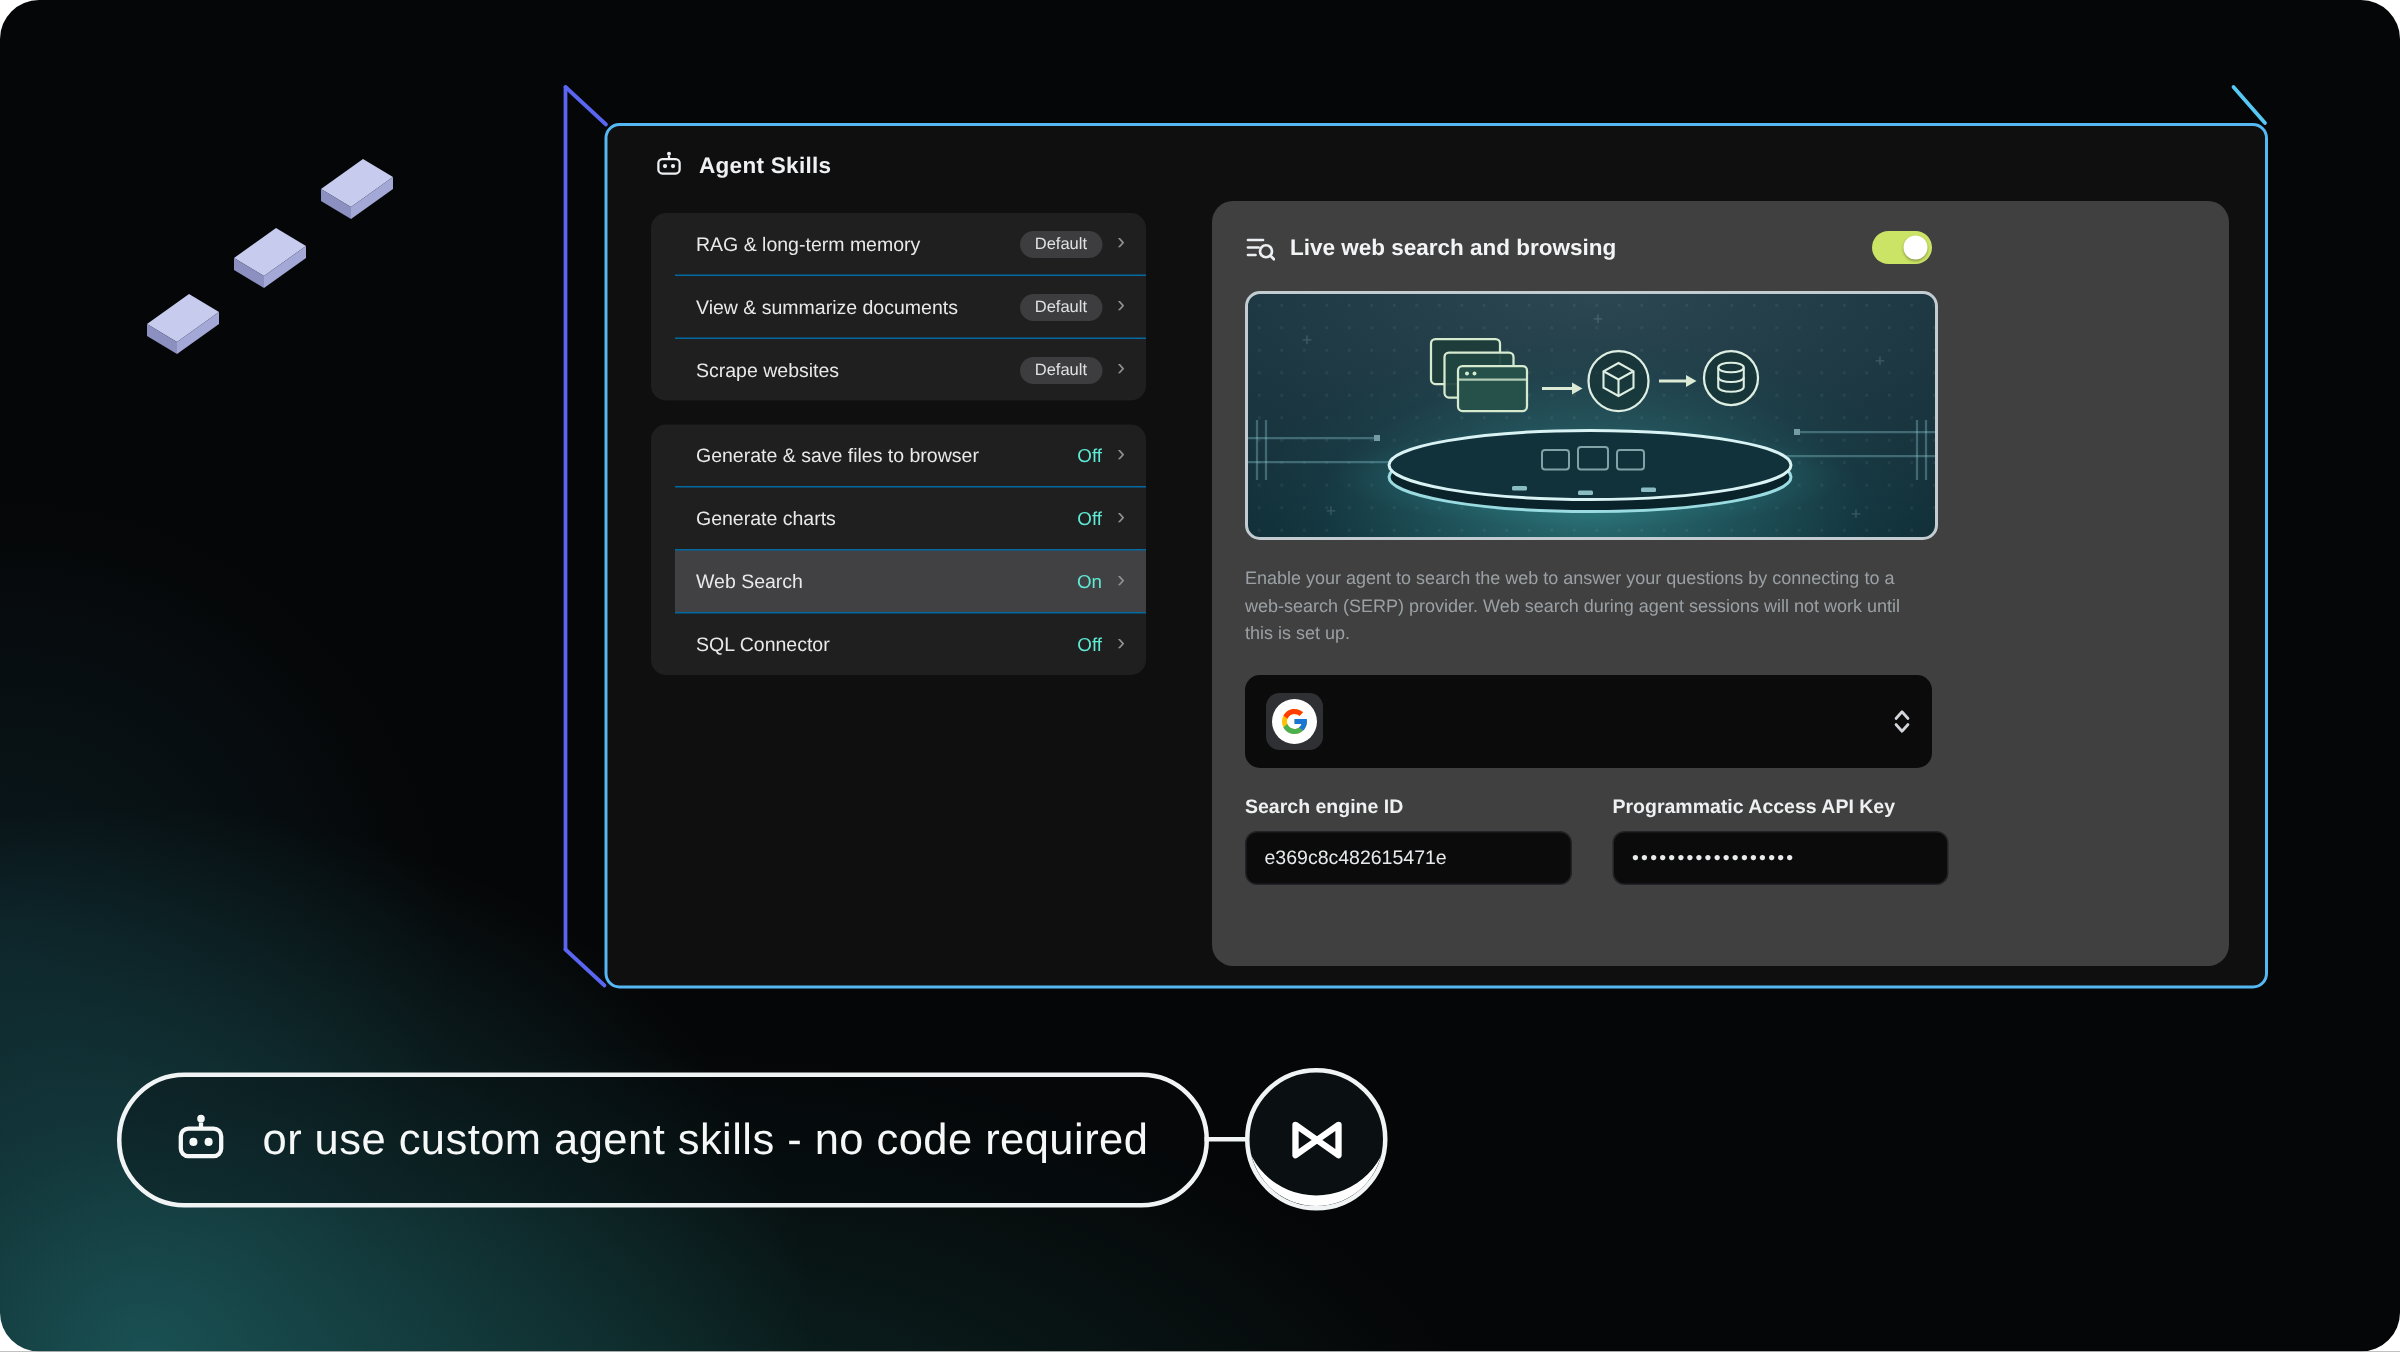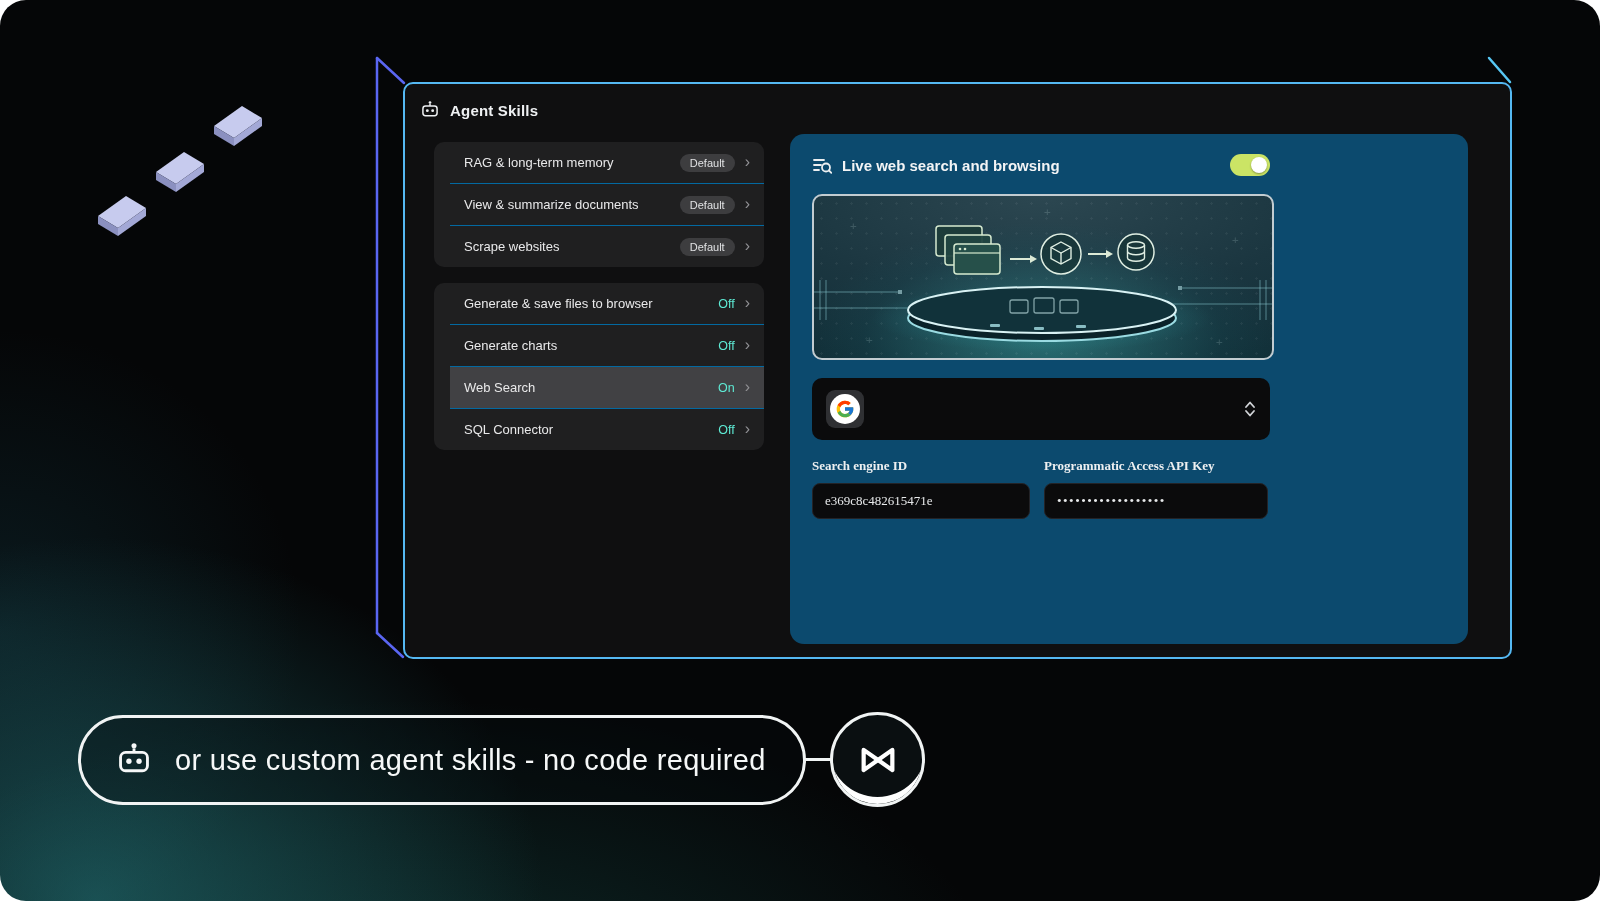--- a/index.html
+++ b/index.html
@@ -17,36 +17,36 @@
   
   .decor{position:absolute;width:58px;height:48px;}
   .decor1{left:208px;top:102px;}
   .decor2{left:150px;top:148px;}
   .decor3{left:92px;top:192px;}
   
   .main-panel{
     position:absolute;left:403px;top:82px;width:1109px;height:577px;box-sizing:border-box;
     background:#0f0f10;border:2.5px solid #55b8f2;border-radius:10px;
   }
-  .panel-head{position:absolute;left:15px;top:16px;display:flex;align-items:center;color:#eef0f2;}
+  .panel-head{position:absolute;left:31px;top:16px;display:flex;align-items:center;color:#eef0f2;}
   .panel-title{font-size:15px;font-weight:700;margin-left:10px;letter-spacing:0.2px;}
   
   .skills{position:absolute;left:29px;top:58px;width:330px;}
   .group{background:#1f1f20;border-radius:10px;overflow:hidden;padding-left:16px;}
   .group + .group{margin-top:16px;}
   .row{height:41px;display:flex;align-items:center;justify-content:space-between;padding:0 14px;cursor:pointer;}
   .row + .row{border-top:1px solid #0369a1;}
   .row.selected{background:#414144;}
   .row-label{font-size:13px;color:#e9e9ea;}
   .row-right{display:flex;align-items:center;}
   .badge{background:var(--badge,#3d3d3f);color:#e0e1e3;font-size:11px;padding:3px 10px;border-radius:999px;}
   .status{color:#5eead4;font-size:12.5px;}
   .chev{color:#909094;font-size:16px;margin-left:10px;line-height:1;transform:translateY(-1px);}
   
-  .detail{position:absolute;left:385px;top:50px;width:678px;height:510px;background:#0c4a6e;border-radius:14px;}
+  .detail{position:absolute;left:403px;top:50px;width:678px;height:510px;background:#404040;border-radius:14px;}
   .detail-inner{padding:20px 22px;width:458px;}
   .detail-head{display:flex;align-items:center;}
   .detail-title{font-size:15px;font-weight:700;color:#f3f4f5;margin-left:10px;}
   .toggle{margin-left:auto;width:40px;height:22px;border-radius:11px;background:var(--toggle,#cbe465);position:relative;cursor:pointer;}
   .toggle .knob{position:absolute;right:3px;top:3px;width:16px;height:16px;border-radius:50%;background:#ffffff;box-shadow:0 1px 2px rgba(0,0,0,0.35);}
   .illus{
     margin-top:18px;width:458px;height:162px;border-radius:10px;border:2px solid #c2ccd1;
     position:relative;overflow:hidden;box-sizing:content-box;
     background:
       radial-gradient(300px 150px at 50% 88%, rgba(62,172,172,0.50), rgba(25,90,100,0.15) 60%, transparent 78%),
@@ -61,21 +61,21 @@
   .desc{margin-top:16px;font-size:12px;line-height:1.55;color:#9aa0a4;}
   .provider{margin-top:18px;height:62px;background:#0b0b0c;border-radius:10px;display:flex;align-items:center;padding:0 14px;cursor:pointer;}
   .ptile{width:38px;height:38px;border-radius:9px;background:#2f3033;display:flex;align-items:center;justify-content:center;flex:none;}
   .gw{width:30px;height:30px;border-radius:50%;background:#ffffff;display:flex;align-items:center;justify-content:center;}
   .ptexts{margin-left:12px;flex:1;}
   .pname{font-size:13px;font-weight:700;color:#f1f2f3;}
   .pdesc{font-size:11.5px;color:#9aa0a4;line-height:1.35;margin-top:3px;max-width:338px;}
   .pchev{margin-left:auto;flex:none;}
   .help{margin-top:22px;font-size:13px;color:#b7bcc1;}
   .help a{color:var(--link,#a8c7fa);text-decoration:underline;cursor:pointer;}
-  .fields{margin-top:18px;display:flex;gap:14px;font-family:Liberation Serif, serif;}
+  .fields{margin-top:18px;display:flex;gap:27px;}
   .flabel{font-size:13px;font-weight:700;color:#eef0f1;margin-bottom:9px;}
   .finput{
     height:36px;background:#0b0b0c;border:1px solid #232327;border-radius:8px;color:#e8eaeb;
     font-size:13px;padding:0 12px;width:218px;box-sizing:border-box;font-family:inherit;outline:none;
   }
   .field2 .finput{width:224px;letter-spacing:1.5px;}
   
   .pill{
     position:absolute;left:78px;top:715px;width:728px;height:90px;box-sizing:border-box;
     border:3px solid #f1f4f4;border-radius:46px;background:rgba(6,12,14,0.35);
@@ -284,20 +284,21 @@
             </g>
             <circle cx="322" cy="56" r="18" fill="#12312f" fill-opacity="0.6" stroke="#dfeee2" stroke-width="1.5"></circle>
             <g stroke="#dfeee2" stroke-width="1.4" fill="none">
               <ellipse cx="322" cy="49" rx="8.5" ry="3.2"></ellipse>
               <path d="M313.5 49 V62 a8.5 3.2 0 0 0 17 0 V49"></path>
               <path d="M313.5 55.5 a8.5 3.2 0 0 0 17 0"></path>
             </g>
           </svg>
         </div>
 
+        <div class="desc">Enable your agent to search the web to answer your questions by connecting to a web-search (SERP) provider. Web search during agent sessions will not work until this is set up.</div>
 
         <div class="provider">
           <span class="ptile">
             <span class="gw">
               <svg width="20" height="20" viewBox="0 0 48 48">
                 <path fill="#FFC107" d="M43.611 20.083H42V20H24v8h11.303c-1.649 4.657-6.08 8-11.303 8-6.627 0-12-5.373-12-12s5.373-12 12-12c3.059 0 5.842 1.154 7.961 3.039l5.657-5.657C34.046 6.053 29.268 4 24 4 12.955 4 4 12.955 4 24s8.955 20 20 20 20-8.955 20-20c0-1.341-.138-2.65-.389-3.917z"></path>
                 <path fill="#FF3D00" d="M6.306 14.691l6.571 4.819C14.655 15.108 18.961 12 24 12c3.059 0 5.842 1.154 7.961 3.039l5.657-5.657C34.046 6.053 29.268 4 24 4 16.318 4 9.656 8.337 6.306 14.691z"></path>
                 <path fill="#4CAF50" d="M24 44c5.166 0 9.86-1.977 13.409-5.192l-6.19-5.238C29.211 35.091 26.715 36 24 36c-5.202 0-9.619-3.317-11.283-7.946l-6.522 5.025C9.505 39.556 16.227 44 24 44z"></path>
                 <path fill="#1976D2" d="M43.611 20.083H42V20H24v8h11.303c-.792 2.237-2.231 4.166-4.087 5.571l6.19 5.238C36.971 39.205 44 34 44 24c0-1.341-.138-2.65-.389-3.917z"></path>
               </svg>

